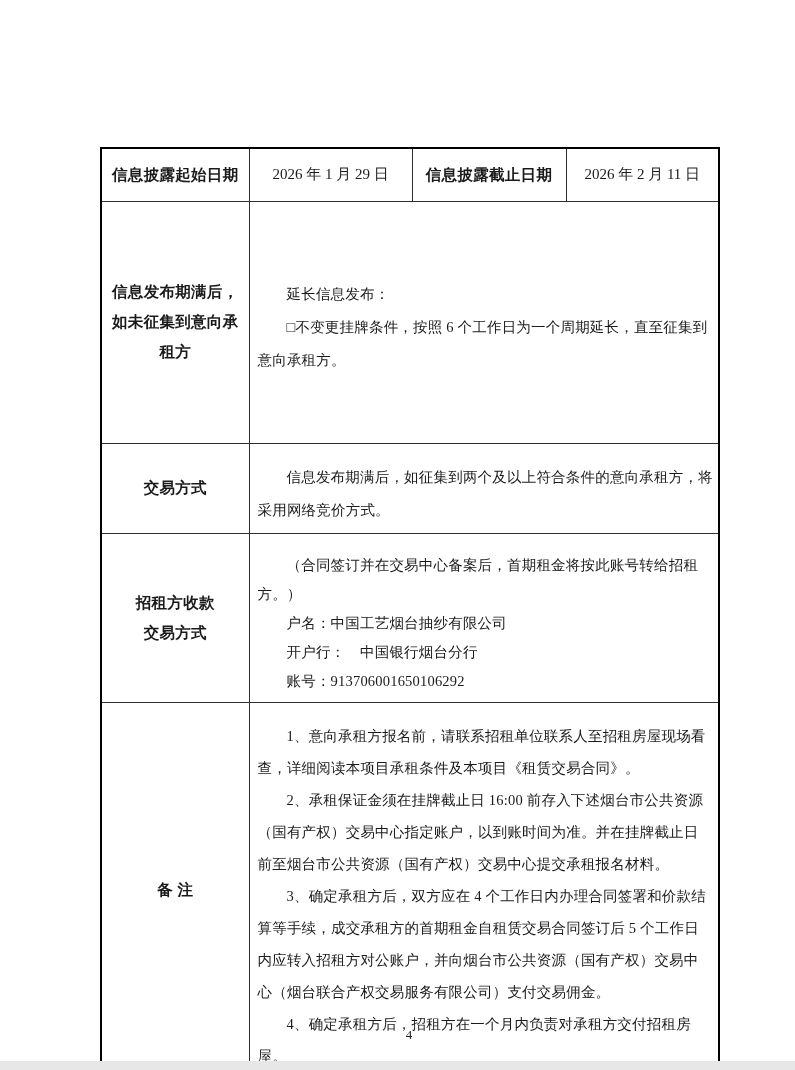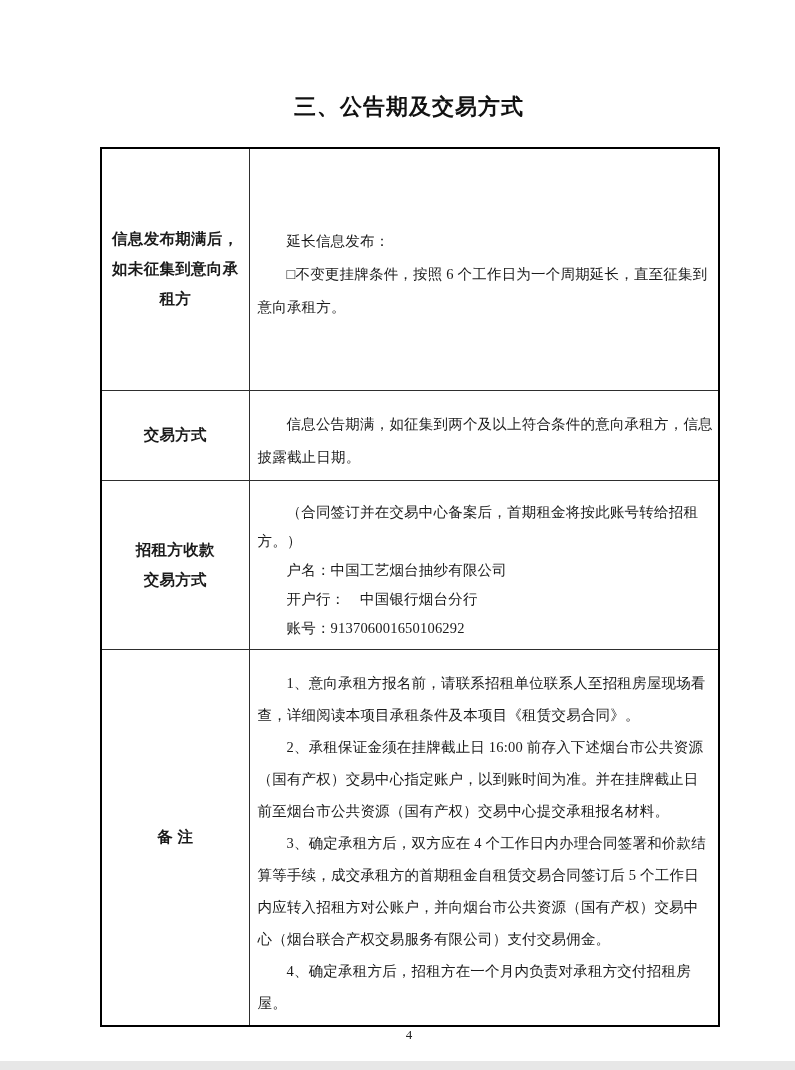--- a/index.html
+++ b/index.html
@@ -90,44 +90,49 @@
     left: 0; right: 0; bottom: 0;
     height: 9px;
     background: #e7e7e7;
   }
 </style>
 </head>
 <body>
 
 <div class="page">
 
-  <h1 class="doc-title">三、公告期及交易方式</h1>
 
   <table class="doc-table">
     <colgroup>
       <col style="width:148px">
       <col style="width:163px">
       <col style="width:154px">
       <col style="width:153px">
     </colgroup>
     <tbody>
+      <tr class="r1">
+        <td class="label-cell">信息披露起始日期</td>
+        <td class="value-cell">2026 年 1 月 29 日</td>
+        <td class="label-cell">信息披露截止日期</td>
+        <td class="value-cell">2026 年 2 月 11 日</td>
+      </tr>
 
 
       <tr class="r3">
         <td class="label-cell">信息发布期满后，如未征集到意向承租方</td>
         <td class="content-cell" colspan="3">
           <p>延长信息发布：</p>
           <p>□不变更挂牌条件，按照 6 个工作日为一个周期延长，直至征集到意向承租方。</p>
         </td>
       </tr>
 
       <tr class="r4">
         <td class="label-cell">交易方式</td>
         <td class="content-cell" colspan="3">
-          <p>信息公告期满，如征集到两个及以上符合条件的意向承租方，信息披露截止日期。</p>
+          <p>信息发布期满后，如征集到两个及以上符合条件的意向承租方，将采用网络竞价方式。</p>
         </td>
       </tr>
 
       <tr class="r5">
         <td class="label-cell">
           <div>招租方收款</div>
           <div>交易方式</div>
         </td>
         <td class="content-cell account-cell" colspan="3">
           <p>（合同签订并在交易中心备案后，首期租金将按此账号转给招租方。）</p>

